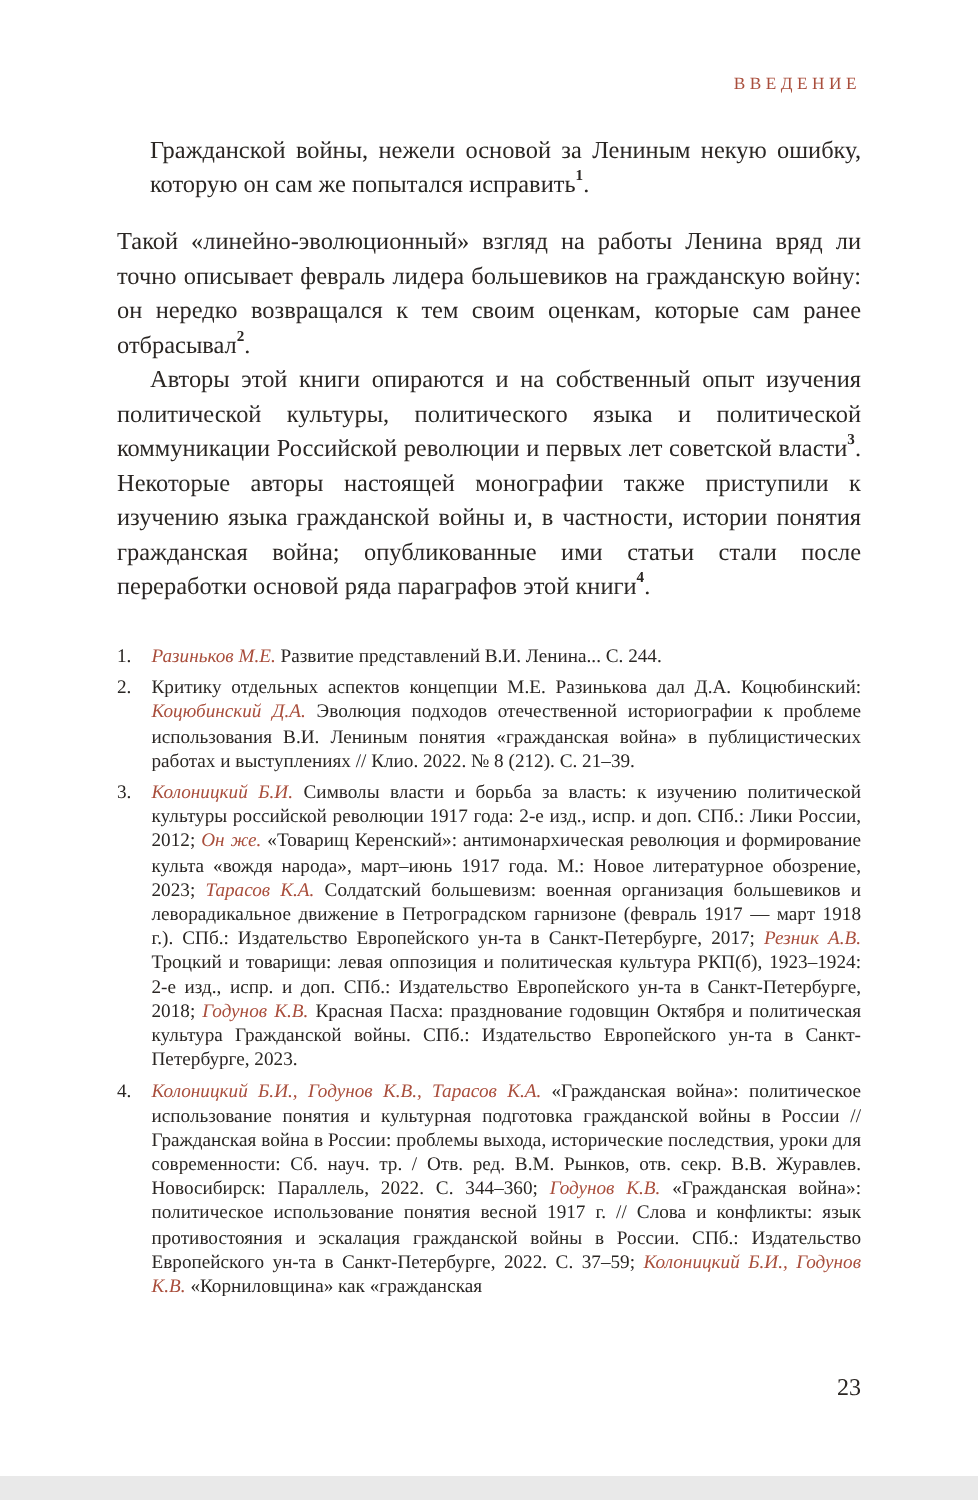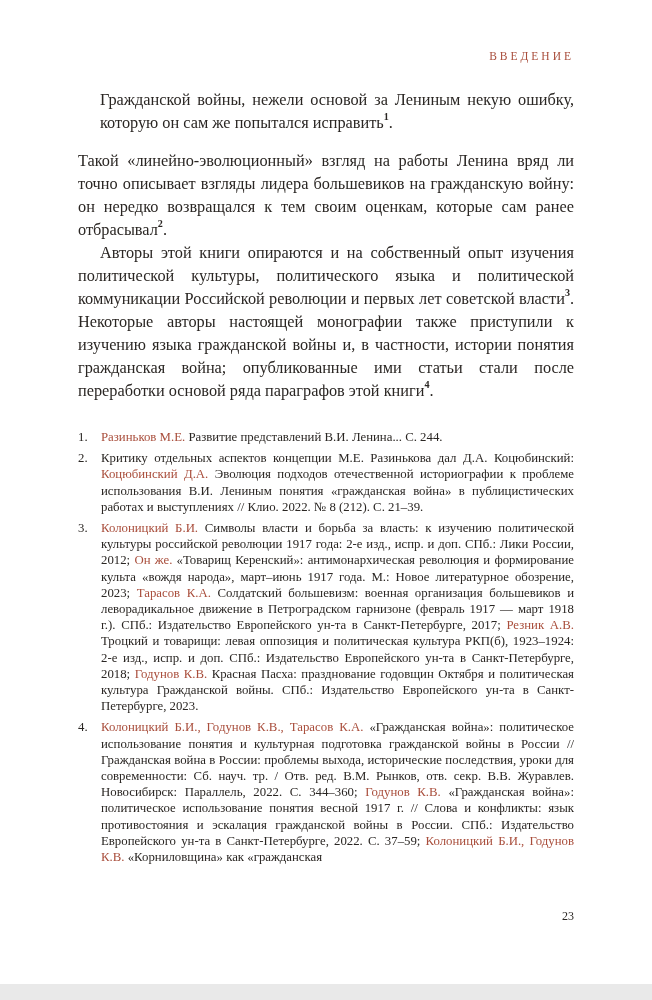--- a/index.html
+++ b/index.html
@@ -28,21 +28,21 @@
     line-height: 23px;
     text-align: justify;
   }
   .para-quote {
     margin-left: 22px;
     margin-bottom: 15px;
   }
   .para { text-indent: 0; }
   .para-indent { text-indent: 22px; }
   .i  { }
-  .ir { color: var(--accent); }
+  .ir { font-style: italic; color: var(--accent); }
   sup.fn-ref {
     font-weight: 700;
     font-size: 0.62em;
     line-height: 0;
     position: relative;
     top: -0.15em;
   }
   .footnotes {
     margin-top: 27px;
     font-size: 12.8px;
@@ -54,37 +54,37 @@
     padding-left: 23px;
     margin-bottom: 5px;
   }
   .fn-num {
     position: absolute;
     left: 0; top: 0;
   }
   .page-number {
     position: absolute;
     right: 78px;
-    bottom: 60px;
-    font-size: 12px;
+    bottom: 49px;
+    font-size: 16px;
     color: var(--ink);
     margin-top: 44px;
   }
 </style>
 </head>
 <body>
 
 <div class="page">
 
   <div class="running-head">ВВЕДЕНИЕ</div>
 
   <div class="body-text">
     <p class="para-quote"><span>Гражданской войны, нежели основой за Лениным некую ошибку, которую он сам же попытался исправить</span><sup class="fn-ref">1</sup><span>.</span></p>
 
-    <p class="para"><span>Такой «линейно-эволюционный» взгляд на работы Ленина вряд ли точно описывает взгляды лидера большевиков на гражданскую войну: он нередко возвращался к тем своим оценкам, которые сам ранее отбрасывал</span><sup class="fn-ref">2</sup><span>.</span></p>
+    <p class="para"><span>Такой «линейно-эволюционный» взгляд на работы Ленина вряд ли точно описывает февраль лидера большевиков на гражданскую войну: он нередко возвращался к тем своим оценкам, которые сам ранее отбрасывал</span><sup class="fn-ref">2</sup><span>.</span></p>
 
     <p class="para para-indent"><span>Авторы этой книги опираются и на собственный опыт изучения политической культуры, политического языка и политической коммуникации Российской революции и первых лет советской власти</span><sup class="fn-ref">3</sup><span>. Некоторые авторы настоящей монографии также приступили к изучению языка гражданской войны и, в частности, истории понятия </span><span class="i">гражданская война</span><span>; опубликованные ими статьи стали после переработки основой ряда параграфов этой книги</span><sup class="fn-ref">4</sup><span>.</span></p>
   </div>
 
   <div class="footnotes">
 
     <div class="footnote">
       <span class="fn-num">1.</span>
       <span><span class="ir">Разиньков М.Е.</span><span> Развитие представлений В.И. Ленина... С. 244.</span></span>
     </div>

